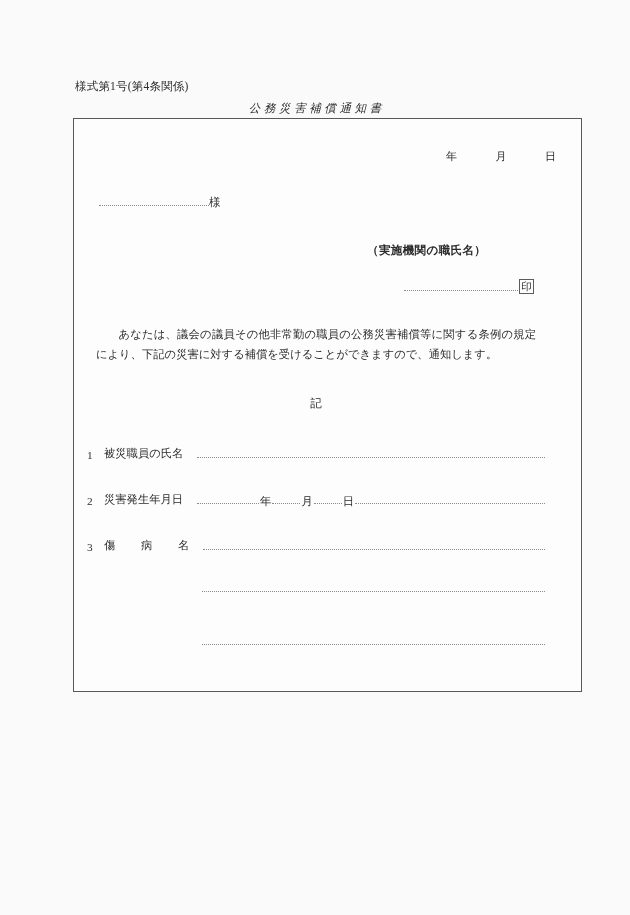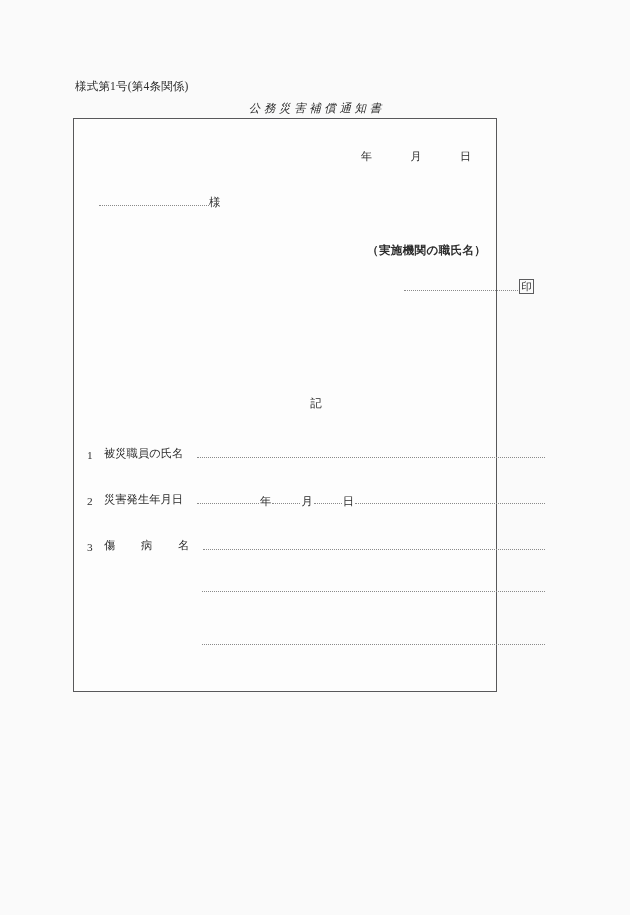--- a/index.html
+++ b/index.html
@@ -44,21 +44,21 @@
     text-indent: 3.6px;
     white-space: nowrap;
     font-style: italic;
   }
 
   
   .form-box {
     position: absolute;
     left: 73px;
     top: 118px;
-    width: 424px;
+    width: 509px;
     height: 574px;
     border: 1px solid #58585a;
     box-sizing: border-box;
     background: #fdfdfd;
   }
 
   
   .date-line {
     position: absolute;
     right: 24px;
@@ -245,20 +245,23 @@
       <span class="addressee-label">様</span>
     </div>
 
     <div class="issuer-title">（実施機関の職氏名）</div>
 
     <div class="issuer-sign-row">
       <span class="dots issuer-dots"></span>
       <span class="seal-box">印</span>
     </div>
 
+    <div class="body-text">
+      <p>　あなたは、議会の議員その他非常勤の職員の公務災害補償等に関する条例の規定により、下記の災害に対する補償を受けることができますので、通知します。</p>
+    </div>
 
     <div class="ki-marker">記</div>
 
     <div class="item-row" style="top: 327px;">
       <span class="item-no">1</span>
       <span class="item-label">被災職員の氏名</span>
       <span class="dots item-dots"></span>
     </div>
 
     <div class="item-row" style="top: 373px;">

